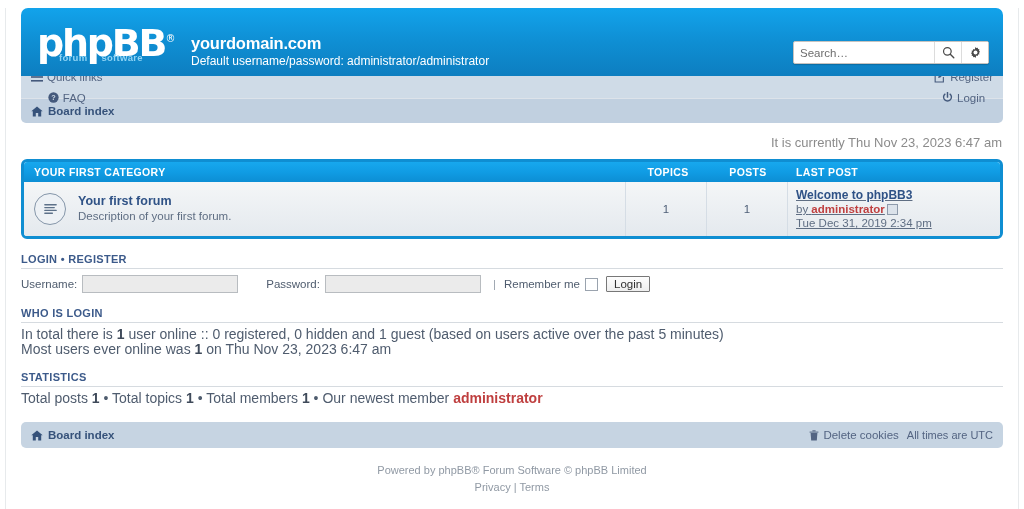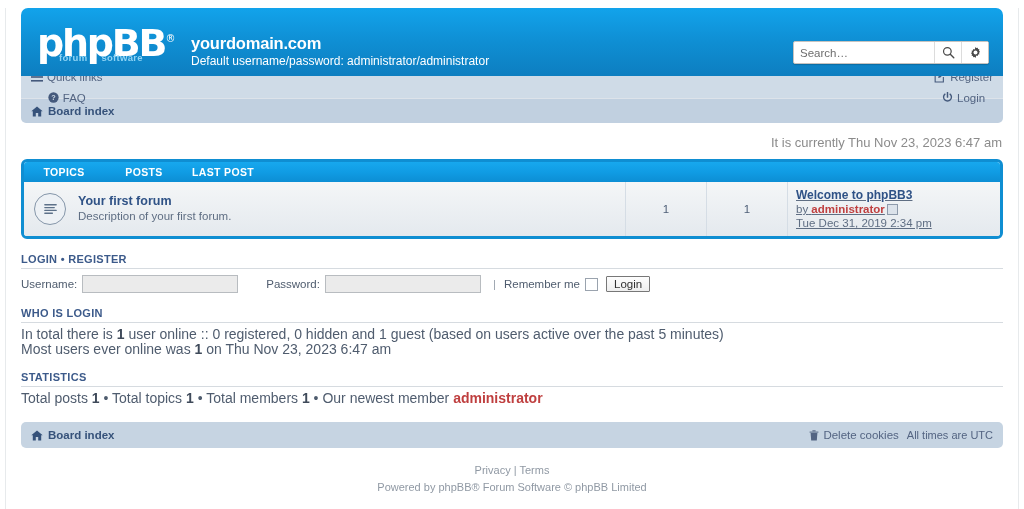--- a/index.html
+++ b/index.html
@@ -498,20 +498,21 @@
               </svg>
       </span>
       <span>Board index</span>
     </a>
   </div>
 
   <div class="time-line">It is currently Thu Nov 23, 2023 6:47 am</div>
 
   <div class="forum-frame">
     <div class="cat-header">
+      <div class="cat-title">YOUR FIRST CATEGORY</div>
       <div class="col-topics">TOPICS</div>
       <div class="col-posts">POSTS</div>
       <div class="col-lastpost">LAST POST</div>
     </div>
 
     <div class="forum-row">
       <div class="forum-main">
         <div class="forum-icon">
           <svg width="17" height="17" viewBox="0 0 18 18">
             <g stroke="#5d7189" stroke-width="1.4" stroke-linecap="round">
@@ -590,19 +591,19 @@
                   <path d="M1.6 3.1h6.8l-.6 7.5H2.2z" fill="#536482"></path>
                 </svg>
         </span>
         <span>Delete cookies</span>
       </a>
       <span>All times are UTC</span>
     </div>
   </div>
 
   <div class="copyright">
+    <div><span>Powered by </span><a>phpBB</a><span>® Forum Software © phpBB Limited</span></div>
     <div><a>Privacy</a> <span>|</span> <a>Terms</a></div>
-    <div><span>Powered by </span><a>phpBB</a><span>® Forum Software © phpBB Limited</span></div>
   </div>
 
 </div>
 </div>
 </div>
 
 </body></html>

